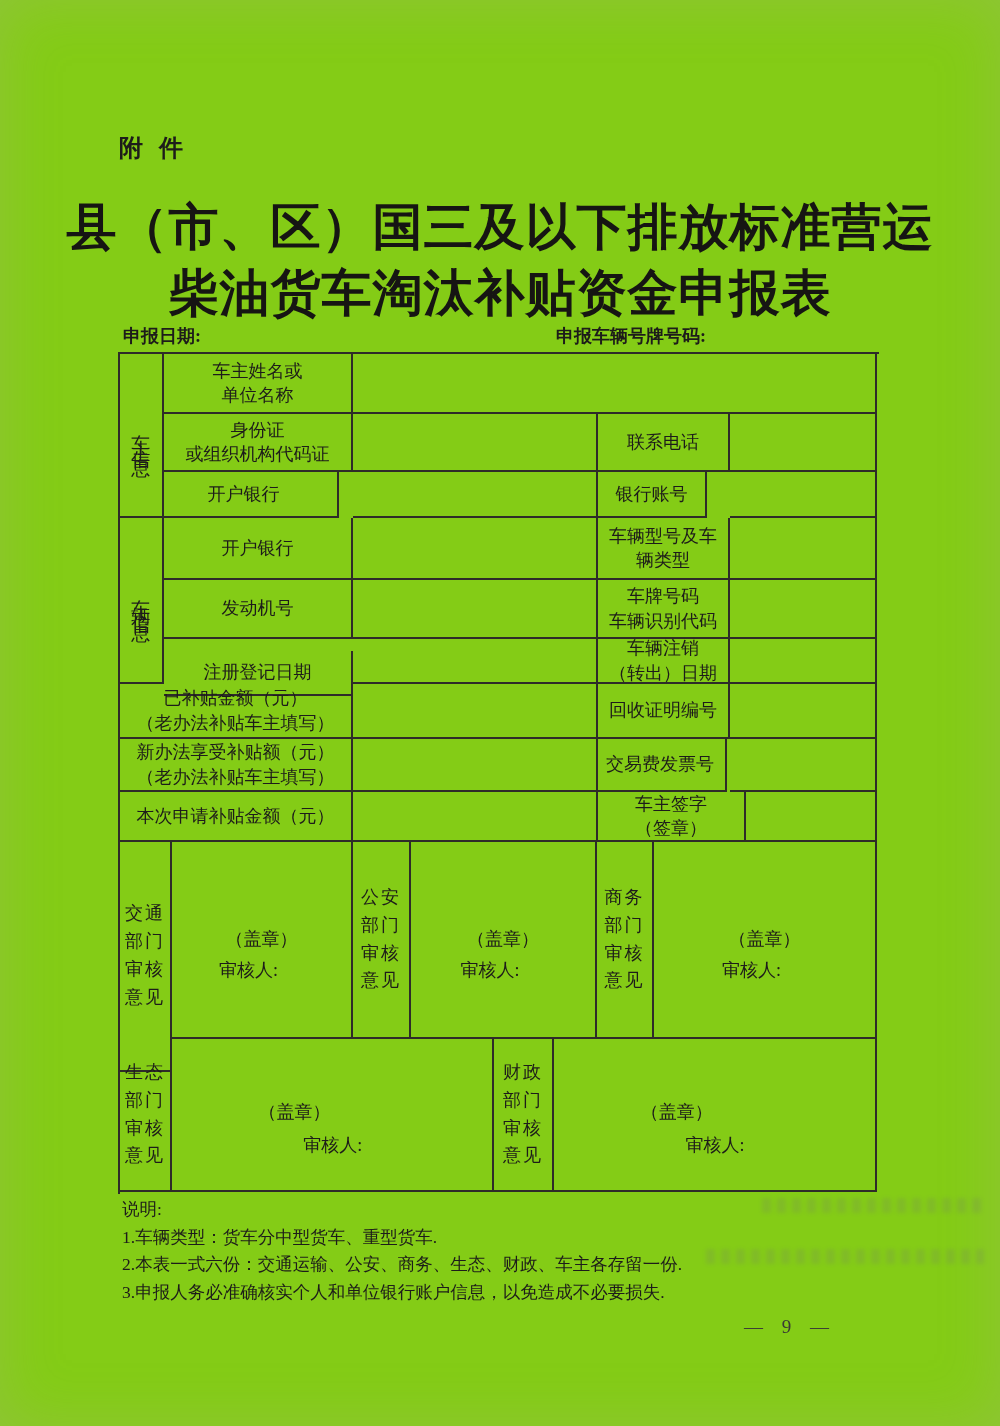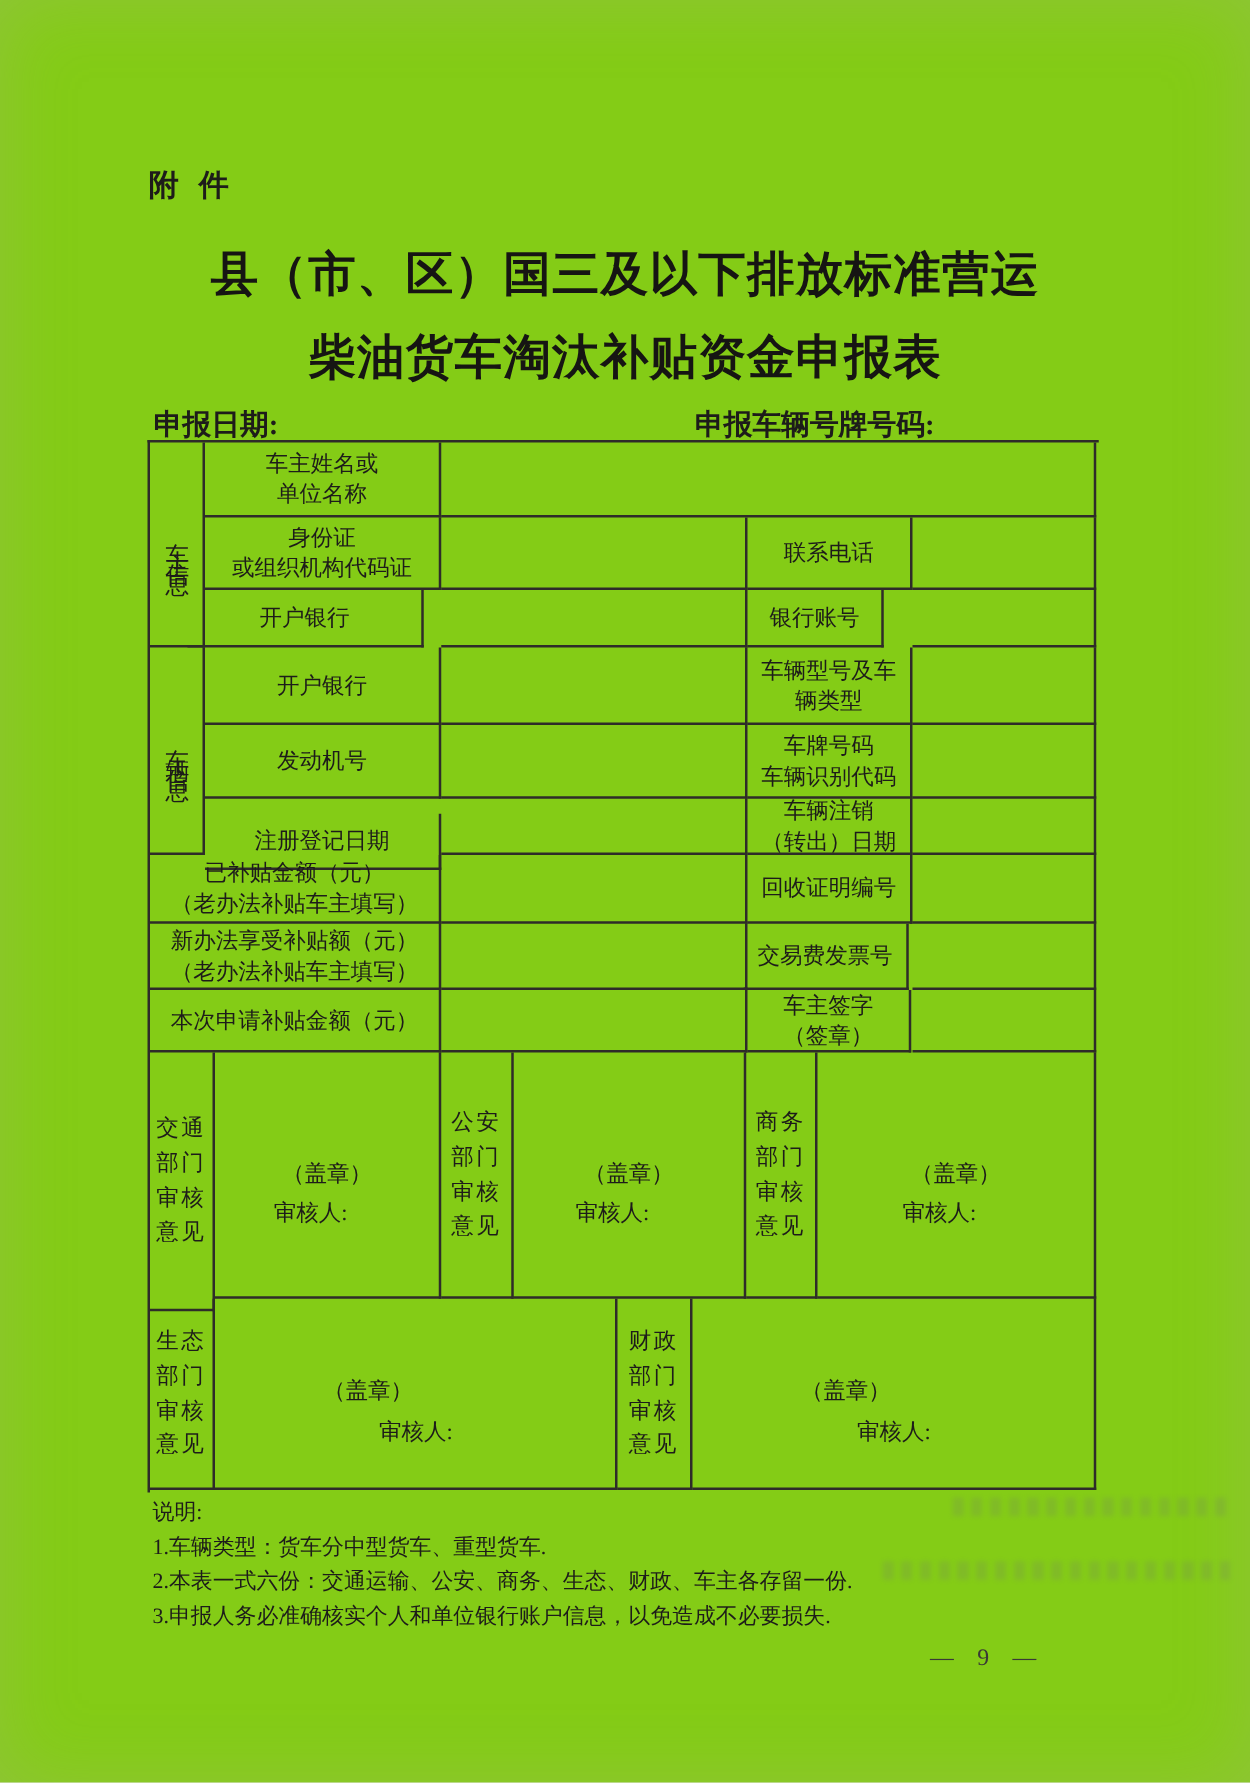--- a/index.html
+++ b/index.html
@@ -5,23 +5,23 @@
   html,body{margin:0;padding:0;background:#e8e7e3;}
   .page{
     position:relative; width:1000px; height:1426px;
     background:#84cc16;
     box-shadow:inset 0 0 60px rgba(180,175,165,.25);
     font-family:"Liberation Serif","DejaVu Serif",serif;
     color:#1d1c1a; overflow:hidden;
   }
   .attachment{position:absolute; left:119px; top:132px; font-size:24px; letter-spacing:5px; font-weight:600;}
   .title{position:absolute; left:0; width:1000px; margin:0; text-align:center;
-    font-size:38px; font-weight:800; letter-spacing:1px; color:#161513;}
+    font-size:50px; font-weight:800; letter-spacing:1px; color:#161513;}
   .t1{top:194px;} .t2{top:260px;}
-  .meta{position:absolute; top:324px; font-size:23px; font-weight:600;}
+  .meta{position:absolute; top:324px; font-size:18px; font-weight:600;}
   .date{left:123px;} .plate{left:556px;}
 
   .form-table{position:absolute; left:118px; top:352px; width:759px; height:840px;
     border-top:2px solid #2e2c29; border-left:2px solid #2e2c29;}
   .cell{position:absolute; box-sizing:border-box;
     border-right:2px solid #2e2c29; border-bottom:2px solid #2e2c29;
     display:flex; align-items:center; justify-content:center;
     text-align:center; font-size:18px; line-height:1.35; padding:0;}
   .pre{white-space:pre-line;}
   .sec span{writing-mode:vertical-rl; text-orientation:upright; letter-spacing:8px; font-size:19px;}
@@ -101,25 +101,25 @@
     <div class="cell" style="left:610px;top:330px;width:147px;height:55px"></div>
 
     <div class="cell pre" style="left:0;top:385px;width:233px;height:53px">新办法享受补贴额（元）
 （老办法补贴车主填写）</div>
     <div class="cell" style="left:233px;top:385px;width:245px;height:53px"></div>
     <div class="cell" style="left:475px;top:385px;width:132px;height:53px">交易费发票号</div>
     <div class="cell" style="left:610px;top:385px;width:147px;height:53px"></div>
 
     <div class="cell" style="left:0;top:438px;width:233px;height:50px">本次申请补贴金额（元）</div>
     <div class="cell" style="left:233px;top:438px;width:245px;height:50px"></div>
-    <div class="cell pre" style="left:478px;top:438px;width:131px;height:50px">车主签字
+    <div class="cell pre" style="left:478px;top:438px;width:148px;height:50px">车主签字
 （签章）</div>
     <div class="cell" style="left:610px;top:438px;width:147px;height:50px"></div>
 
-    <div class="cell" style="left:0;top:488px;width:52px;height:207px">
+    <div class="cell" style="left:0;top:488px;width:52px;height:230px">
         <span class="wrap2">交通部门审核意见</span>
       </div>
     <div class="cell stampcell" style="left:52px;top:488px;width:181px;height:197px">
       <div class="stamp">
           <div class="l1">（盖章）</div>
           <div class="l2">审核人:</div>
         </div>
     </div>
     <div class="cell" style="left:233px;top:488px;width:58px;height:197px">
         <span class="wrap2">公安部门审核意见</span>

